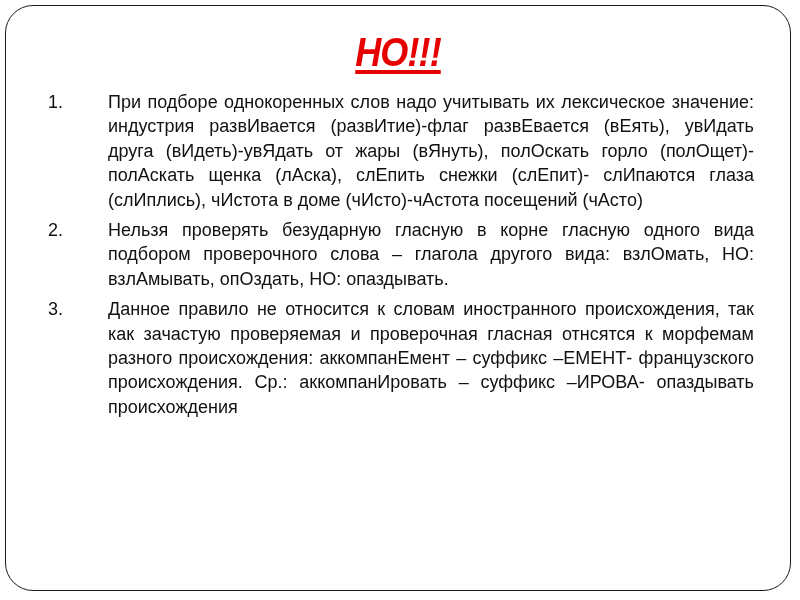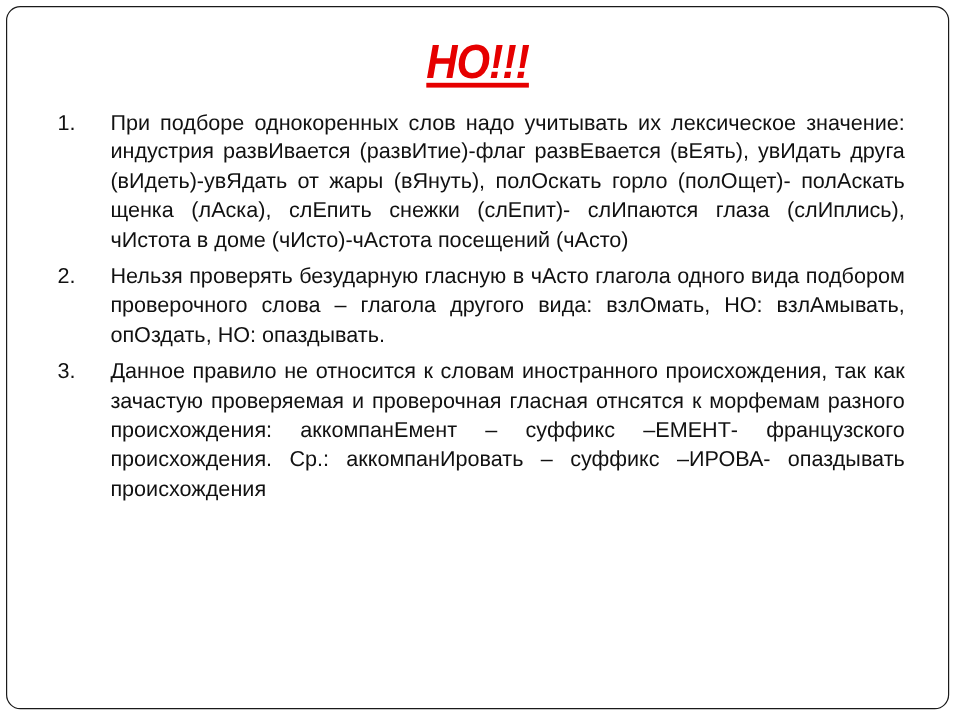--- a/index.html
+++ b/index.html
@@ -1,50 +1,50 @@
 <!DOCTYPE html>
 <html><head>
 <meta charset="utf-8">
 <style>
   html, body { margin: 0; padding: 0; background: #ffffff; }
   body { width: 800px; height: 600px; position: relative; overflow: hidden; }
   .slide-frame {
     position: absolute; left: 5px; top: 5px; width: 786px; height: 586px;
-    border: 1.5px solid #1a1a1a; border-radius: 12px; box-sizing: border-box;
+    border: 1.5px solid #1a1a1a; border-radius: 28px; box-sizing: border-box;
     background: #ffffff;
   }
   .title {
     position: absolute; left: 0; right: 0; top: 24px; text-align: center;
     font-family: "Liberation Sans", sans-serif; font-weight: bold; font-style: italic;
     font-size: 40px; color: #e60000; text-decoration: underline;
     text-decoration-thickness: 4px; text-underline-offset: 4px;
     letter-spacing: -1px; transform: scaleX(0.9);
   }
   .list {
     position: absolute; left: 46px; top: 90px; width: 708px; margin: 0; padding: 0;
     list-style: none; font-family: "Liberation Sans", sans-serif; font-size: 18px;
     line-height: 24.4px; color: #111111;
   }
   .item { position: relative; padding-left: 46px; text-align: justify; margin-bottom: 6px; }
   .num { position: absolute; left: 2px; top: 0; }
-  .text { display: block; text-align: justify; }
+  .text { display: block; text-align: justify; margin-left: 16px; }
 </style>
 </head>
 <body>
 
 <div class="slide-frame">
   <div class="title">НО!!!</div>
 </div>
 
 <ol class="list">
   <li class="item">
     <span class="num">1.</span>
     <span class="text">При подборе однокоренных слов надо учитывать их лексическое значение: индустрия развИвается (развИтие)-флаг развЕвается (вЕять), увИдать друга (вИдеть)-увЯдать от жары (вЯнуть), полОскать горло (полОщет)- полАскать щенка (лАска), слЕпить снежки (слЕпит)- слИпаются глаза (слИплись), чИстота в доме (чИсто)-чАстота посещений (чАсто)</span>
   </li>
   <li class="item">
     <span class="num">2.</span>
-    <span class="text">Нельзя проверять безударную гласную в чАсто глагола одного вида подбором проверочного слова – глагола другого вида: взлОмать, НО: взлАмывать, опОздать, НО: опаздывать.</span>
+    <span class="text">Нельзя проверять безударную гласную в корне гласную одного вида подбором проверочного слова – глагола другого вида: взлОмать, НО: взлАмывать, опОздать, НО: опаздывать.</span>
   </li>
   <li class="item">
     <span class="num">3.</span>
     <span class="text">Данное правило не относится к словам иностранного происхождения, так как зачастую проверяемая и проверочная гласная отнсятся к морфемам разного происхождения: аккомпанЕмент – суффикс –ЕМЕНТ- французского происхождения. Ср.: аккомпанИровать – суффикс –ИРОВА- опаздывать происхождения</span>
   </li>
 </ol>
 
 </body></html>

